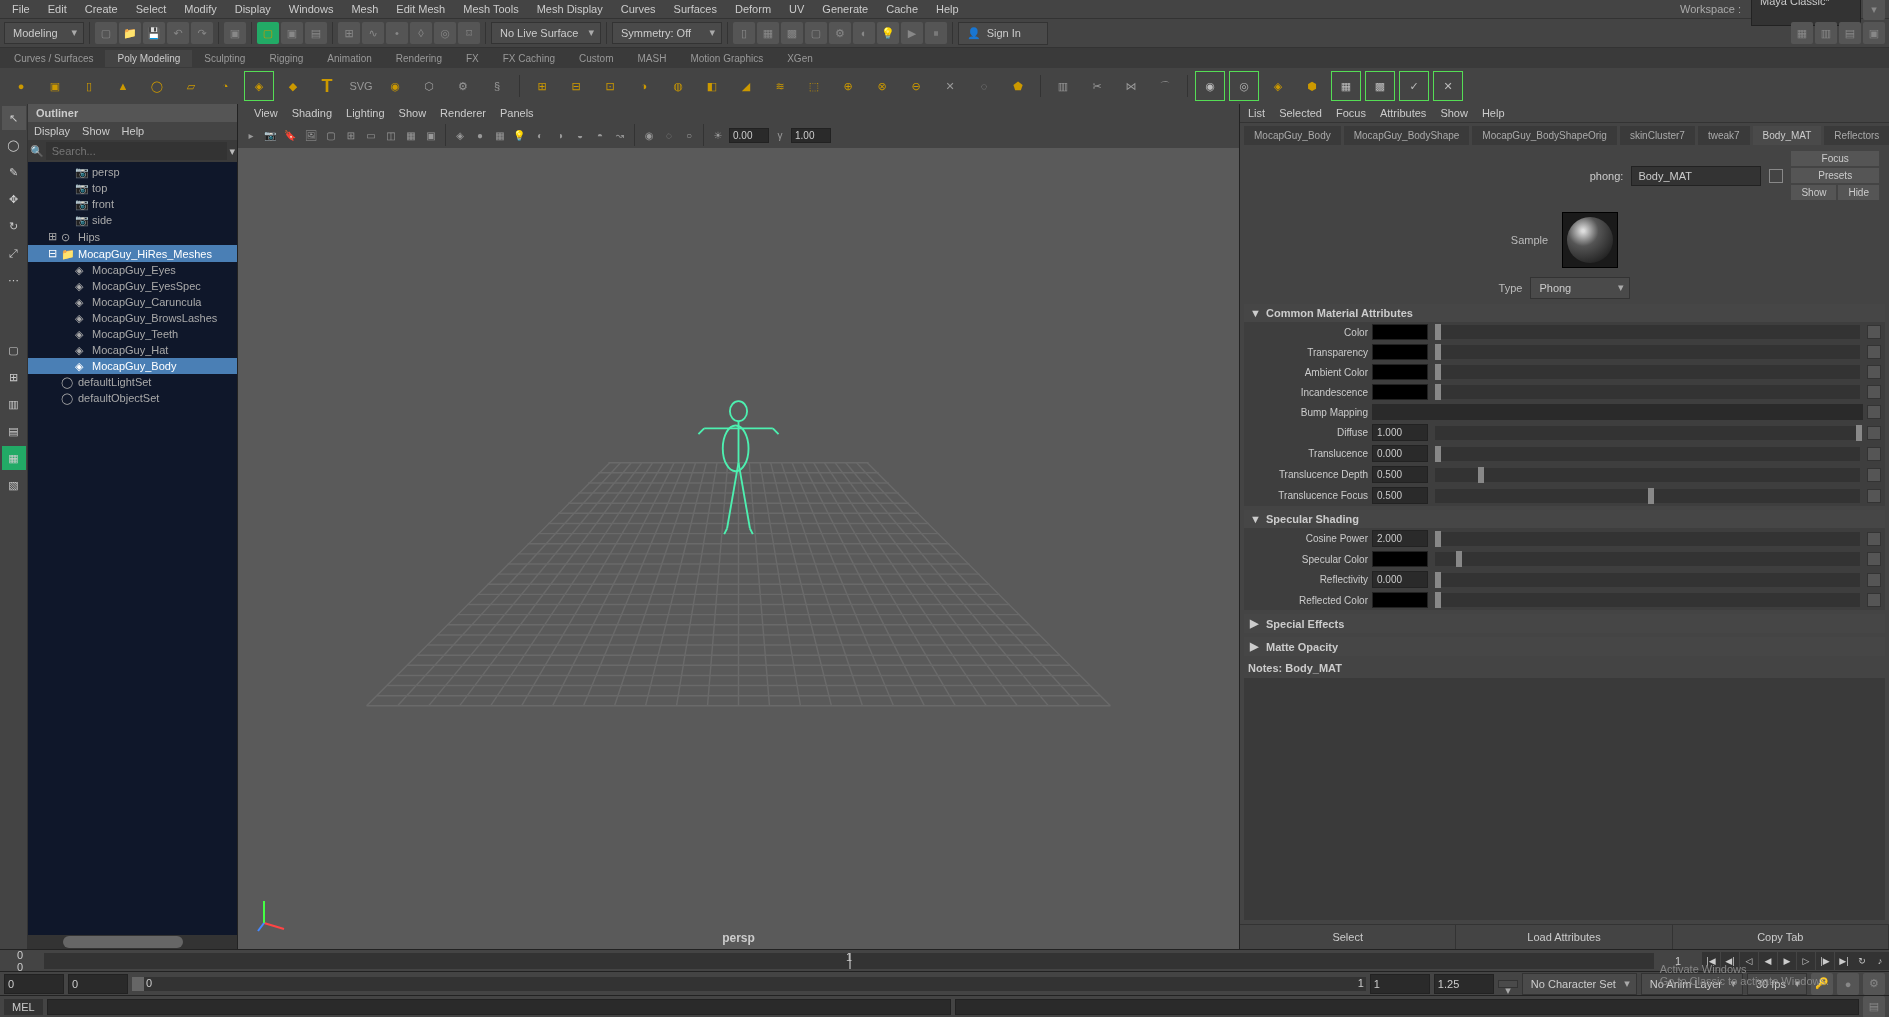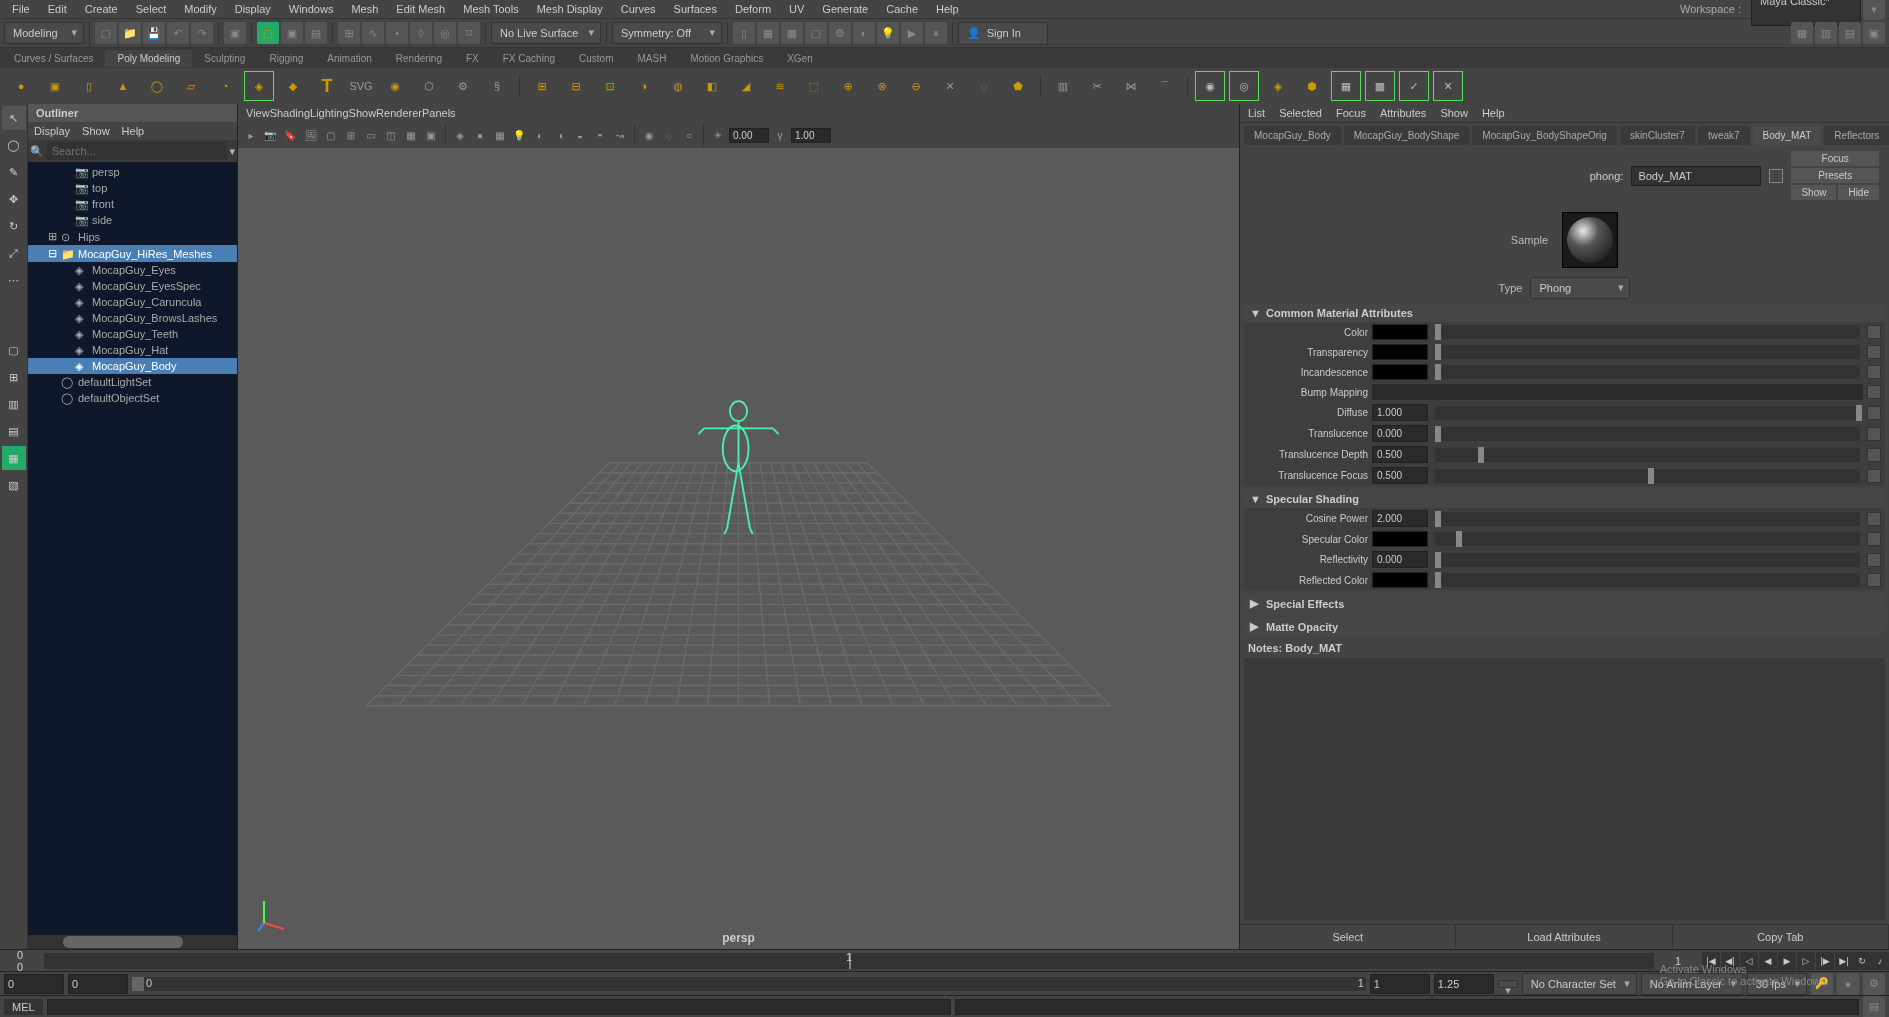--- a/index.html
+++ b/index.html
@@ -33,21 +33,21 @@
 .outliner-menu span{color:#ccc;cursor:pointer}
 .outliner-search{padding:2px;display:flex;align-items:center;gap:2px;background:#3a3a3a}
 .outliner-search input{flex:1;background:#333;border:none;color:#aaa;padding:3px 6px}
 .outliner-tree{flex:1;overflow-y:auto;padding:2px 0}
 .oitem{display:flex;align-items:center;padding:2px 4px;color:#aaa;cursor:pointer;gap:3px}
 .oitem.sel{background:#4a7fb5;color:#fff}
 .oitem .ic{width:14px;height:12px;display:inline-block}
 .outliner-scroll{height:14px;background:#333;position:relative}
 .outliner-scroll .thumb{position:absolute;left:35px;top:1px;height:12px;width:120px;background:#666;border-radius:6px}
 .viewport{flex:1;display:flex;flex-direction:column;background:#5a5a5a;position:relative}
-.vmenu{display:flex;gap:0;padding:3px 8px;background:#444}
+.vmenu{display:flex;gap:14px;padding:3px 16px;background:#444}
 .vmenu span{color:#ccc;cursor:pointer}
 .vtools{display:flex;gap:2px;padding:2px 4px;background:#444;align-items:center}
 .vt{width:18px;height:18px;display:inline-flex;align-items:center;justify-content:center;color:#999;cursor:pointer;font-size:10px}
 .view3d{flex:1;background:#5a5a5a;position:relative;overflow:hidden}
 .grid-svg{position:absolute;inset:0;width:100%;height:100%}
 .persp-label{position:absolute;bottom:4px;left:50%;transform:translateX(-50%);color:#ccc;font-weight:bold;font-size:12px}
 .axis{position:absolute;bottom:16px;left:16px;width:40px;height:40px}
 .attr{width:650px;background:#444;display:flex;flex-direction:column;border-left:1px solid #222}
 .amenu{display:flex;gap:14px;padding:3px 8px;background:#444;border-bottom:1px solid #333}
 .amenu span{color:#ccc;cursor:pointer}
@@ -520,20 +520,28 @@
           </div>
           <div class="arow">
             <span class="albl">Transparency</span>
             <span class="swatch" style="background:#000"></span>
             <div class="slider">
               <div class="sthumb" style="left:0%"></div>
             </div>
             <span class="chk"></span>
           </div>
           <div class="arow">
+            <span class="albl">Ambient Color</span>
+            <span class="swatch" style="background:#000"></span>
+            <div class="slider">
+              <div class="sthumb" style="left:0%"></div>
+            </div>
+            <span class="chk"></span>
+          </div>
+          <div class="arow">
             <span class="albl">Incandescence</span>
             <span class="swatch" style="background:#000"></span>
             <div class="slider">
               <div class="sthumb" style="left:0%"></div>
             </div>
             <span class="chk"></span>
           </div>
           <div class="arow">
             <span class="albl">Bump Mapping</span>
             <div style="flex:1;height:16px;background:#2a2a2a"></div>

